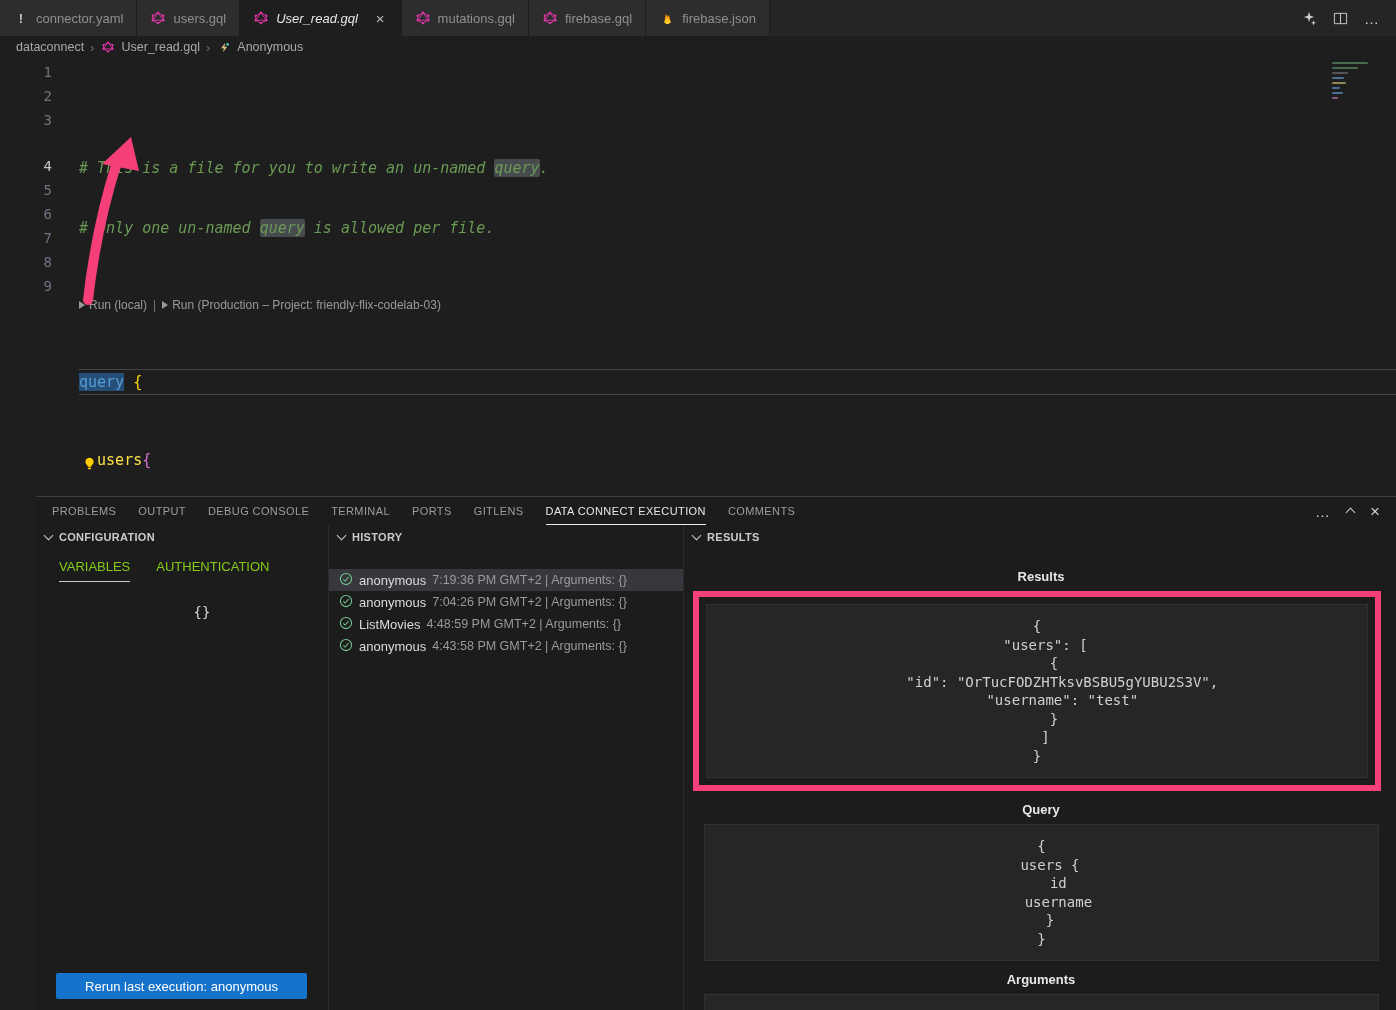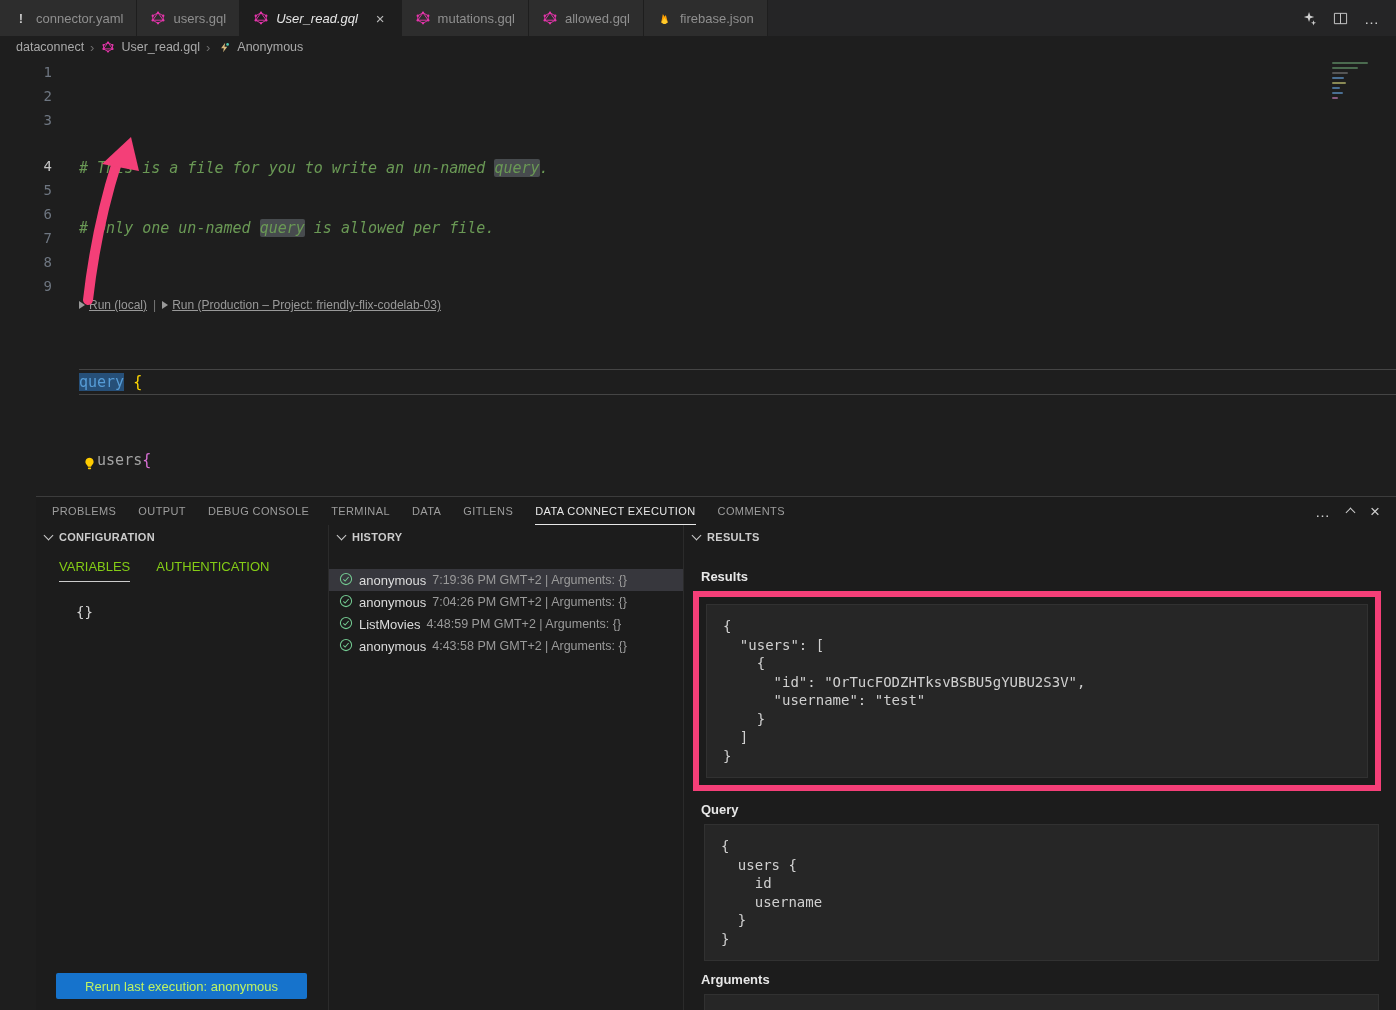--- a/index.html
+++ b/index.html
@@ -38,24 +38,24 @@
   .gutter .ln.active { color:#c6c6c6; }
   .code { flex:1; padding-top:2px; padding-left:13px; white-space:pre;
           font-family:"DejaVu Sans Mono", monospace; font-size:15px; color:#d4d4d4; }
   .cline { height:24px; line-height:24px; position:relative; }
   .cline.lens { height:22px; line-height:22px; font-family:"Liberation Sans",sans-serif; font-size:12px; color:#999999; }
   .cline.current { box-shadow:0 -1px 0 #454545, 0 1px 0 #454545; }
   .cmt { color:#6a9955; font-style:italic; }
   .cmt.whl { background:#474b4e; border-radius:2px; }
   .kw { color:#569cd6; }
   .kw.sel { background:#264f78; }
-  .field { color:#a3a3a3; }
+  .field { color:#fde047; }
   .b1 { color:#ffd700; }
   .b2 { color:#da70d6; }
-  .lens-link { color:#999999;text-decoration:underline; }
+  .lens-link { color:#999999; }
   .lens-sep { color:#777777; margin:0 6px; }
   .play-tri { display:inline-block; width:0; height:0; border-left:6px solid #999999;
               border-top:4px solid transparent; border-bottom:4px solid transparent; margin-right:4px; }
   .bulb { position:absolute; left:4px; top:5px; }
 
   .minimap { position:absolute; right:14px; top:4px; width:50px; }
   .minimap .mbar { height:2px; margin-bottom:3px; border-radius:1px; }
 
   .annot-arrow { position:absolute; left:0; top:0; pointer-events:none; }
 
@@ -66,34 +66,34 @@
   .ptab { display:flex; align-items:center; font-size:11px; letter-spacing:.4px; color:#9d9d9d;
           border-bottom:1px solid transparent; }
   .ptab.active { color:#e7e7e7; border-bottom-color:#e7e7e7; }
   .panel-actions { margin-left:auto; display:flex; align-items:center; gap:16px; color:#cccccc; }
   .chev { width:7px; height:7px; border-right:1.4px solid #cccccc; border-bottom:1.4px solid #cccccc;
           display:inline-block; transform:rotate(45deg); margin-top:-3px; }
   .chev.up { transform:rotate(225deg); margin-top:3px; }
   .close-glyph { font-size:17px; line-height:1; color:#cccccc; }
 
   .panel-body { flex:1; min-height:0; display:flex; }
-  .col { display:flex; flex-direction:column; min-height:0; }
+  .col { display:flex; flex-direction:column; min-height:0;text-align:center; }
   .col-config { width:293px; flex:none; border-right:1px solid #2b2b2b; position:relative; }
   .col-history { width:355px; flex:none; border-right:1px solid #2b2b2b;gap:20px; }
   .col-results { flex:1; min-width:0; overflow:hidden; }
   .sec-header { height:24px; flex:none; display:flex; align-items:center; gap:7px; padding:0 9px;
                 font-size:11px; font-weight:bold; letter-spacing:.3px; color:#cccccc; }
 
   
   .cfg-tabs { display:flex; gap:26px; padding:10px 0 0 23px; }
   .cfg-tab { font-size:13px; color:#84cc16; padding-bottom:7px; border-bottom:1px solid transparent; }
   .cfg-tab.active { color:#84cc16; border-bottom-color:#cccccc; }
   .vars-value { padding:22px 0 0 40px; font-family:"DejaVu Sans Mono", monospace; font-size:14px; color:#d4d4d4; }
   .rerun-btn { position:absolute; left:20px; right:21px; bottom:11px; height:26px; background:#1673cc;
-               color:#bef264; font-size:13px; display:flex; align-items:center; justify-content:center;
+               color:#ffffff; font-size:13px; display:flex; align-items:center; justify-content:center;
                border-radius:2px; }
 
   
   .hist-list { flex:1; overflow:hidden; }
   .hist-item { height:22px; display:flex; align-items:center; gap:6px; padding:0 10px;
                font-size:13px; color:#dcdcdc; white-space:nowrap; }
   .hist-item.selected { background:#37373d; }
   .hist-detail { color:#9a9a9a; font-size:12.5px; }
 
   
@@ -179,21 +179,21 @@
             <g fill="#e535ab">
               <circle cx="12" cy="3" r="2"></circle>
               <circle cx="21" cy="8.2" r="2"></circle>
               <circle cx="21" cy="15.8" r="2"></circle>
               <circle cx="12" cy="21" r="2"></circle>
               <circle cx="3" cy="15.8" r="2"></circle>
               <circle cx="3" cy="8.2" r="2"></circle>
             </g>
           </svg>
       </span>
-      <span class="tlabel">allowed.gql</span>
+      <span class="tlabel">firebase.gql</span>
     </div>
 
     <div class="tab">
       <span class="ticon">
         <svg width="13" height="13" viewBox="0 0 24 24">
             <path fill="#ffa000" d="M6 19 L9 3.5 l3.2 5.2 L14.5 5.5 18 19 c0 0-3 3.2-6 3.2 S6 19 6 19 Z"></path>
             <path fill="#ffcb2b" d="M6 19 l6-8.2 6 8.2 c0 0-3 3.2-6 3.2 S6 19 6 19 Z"></path>
           </svg>
       </span>
       <span class="tlabel">firebase.json</span>
@@ -293,21 +293,21 @@
     </svg>
   </div>
 
   <div class="panel">
 
     <div class="panel-tabs">
       <div class="ptab">PROBLEMS</div>
       <div class="ptab">OUTPUT</div>
       <div class="ptab">DEBUG CONSOLE</div>
       <div class="ptab">TERMINAL</div>
-      <div class="ptab">DATA</div>
+      <div class="ptab">PORTS</div>
       <div class="ptab">GITLENS</div>
       <div class="ptab active">DATA CONNECT EXECUTION</div>
       <div class="ptab">COMMENTS</div>
       <div class="panel-actions">
         <span class="more-glyph">…</span>
         <span class="chev up"></span>
         <span class="close-glyph">×</span>
       </div>
     </div>
 

